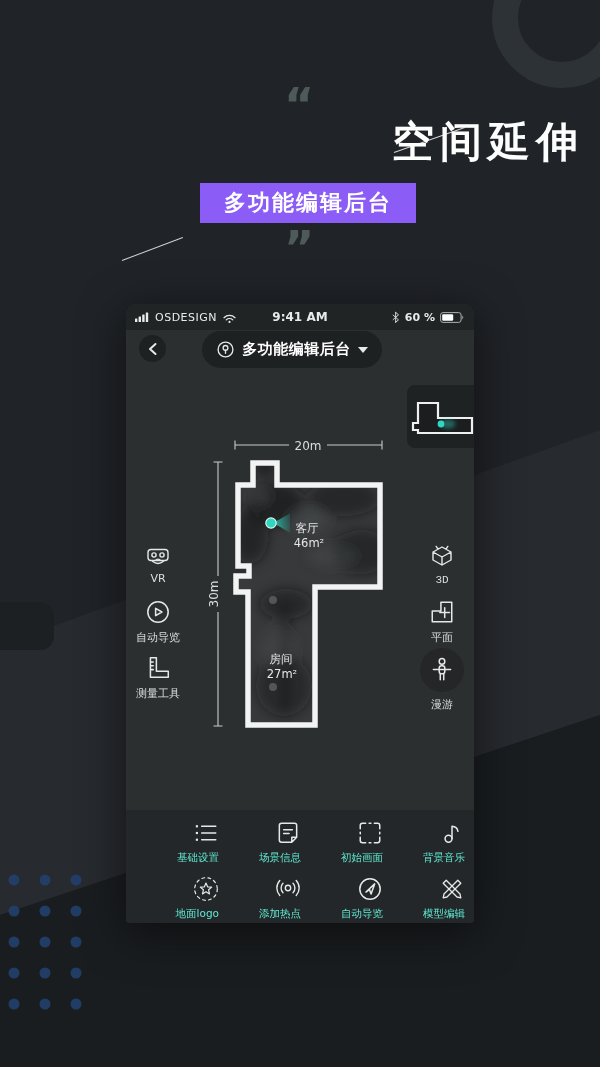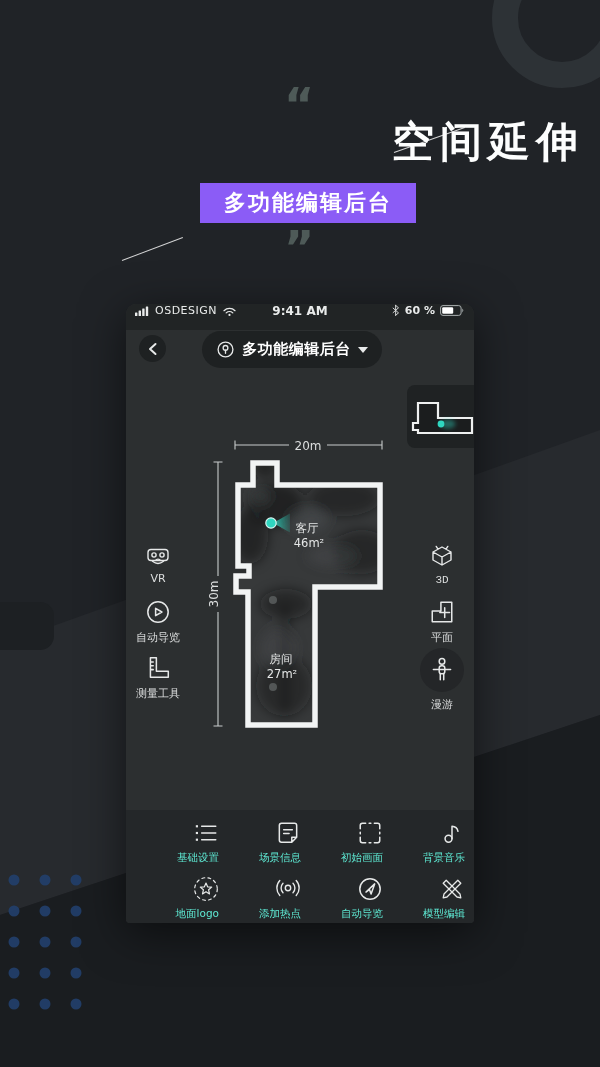--- a/index.html
+++ b/index.html
@@ -13,21 +13,21 @@
   .quote{width:600px;text-align:center;color:#4e5a58;font-weight:700;font-size:46px;line-height:1;letter-spacing:2px;}
   .hero-title{width:584px;text-align:right;color:#fdfefe;font-weight:700;font-size:42px;letter-spacing:6px;line-height:1;}
   .hero-badge{left:200px;top:177px;width:216px;height:40px;background:#8b5cf6;color:#fff;
     font-size:22px;font-weight:600;letter-spacing:2px;display:flex;align-items:center;justify-content:center;margin-top:6px;}
   .slash{height:1px;background:rgba(255,255,255,.8);transform-origin:left center;}
 
   
   #phone{left:126px;top:304px;width:348px;height:619px;background:#2c2f30;border-radius:10px 10px 4px 4px;
     overflow:hidden;box-shadow:0 10px 45px rgba(0,0,0,.55);}
   #statusbar{left:0;top:0;width:348px;height:26px;background:#212425;color:#e9ebeb;font-size:11px;
-    display:flex;align-items:flex-start;padding:0 9px;}
+    display:flex;align-items:center;padding:0 9px;}
   .sb-left,.sb-right{display:flex;align-items:center;gap:5px;}
   .sb-right{margin-left:auto;font-weight:bold;}
   #sb-time{position:absolute;left:0;right:0;text-align:center;font-size:12px;font-weight:600;pointer-events:none;}
   .carrier{letter-spacing:.5px;}
 
   #back-btn{left:13px;top:31px;width:27px;height:27px;border-radius:50%;background:#1e2122;
     display:flex;align-items:center;justify-content:center;cursor:pointer;}
   #scene-pill{left:76px;top:27px;width:180px;height:37px;border-radius:19px;background:#1e2122;color:#fff;
     display:flex;align-items:center;justify-content:center;gap:7px;cursor:pointer;}
   .scene-name{font-size:15px;font-weight:700;letter-spacing:.5px;}

